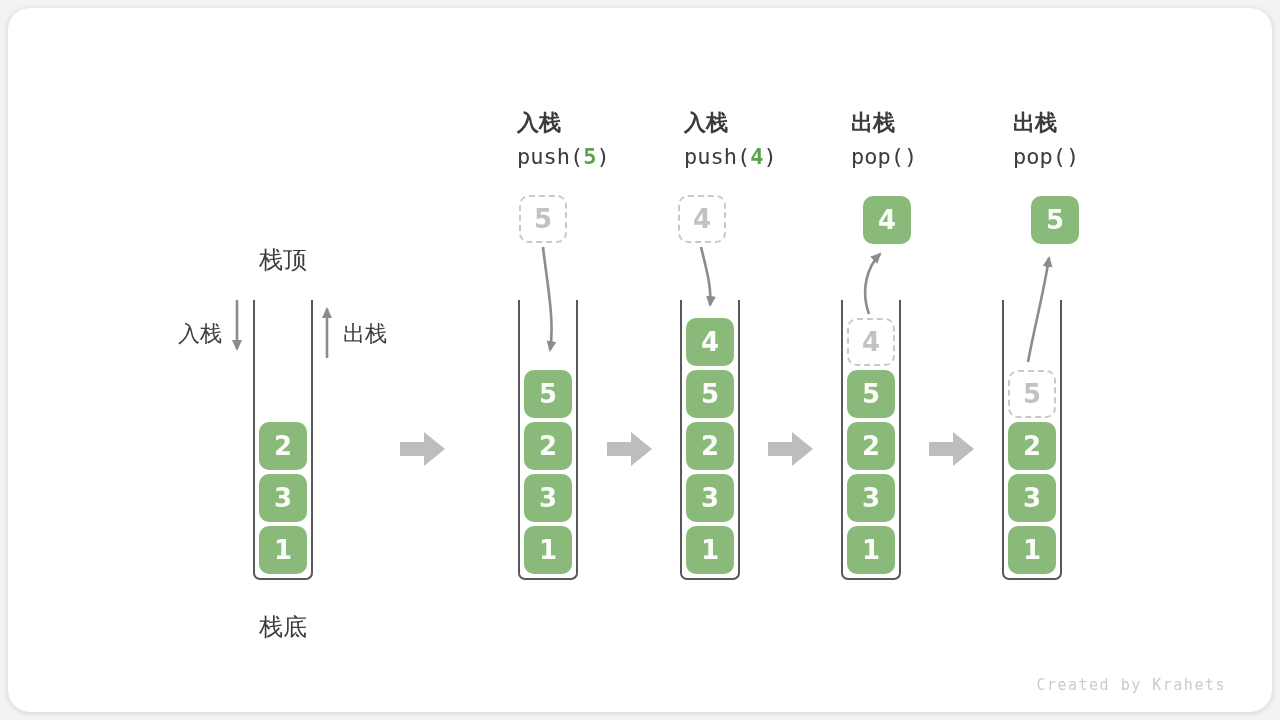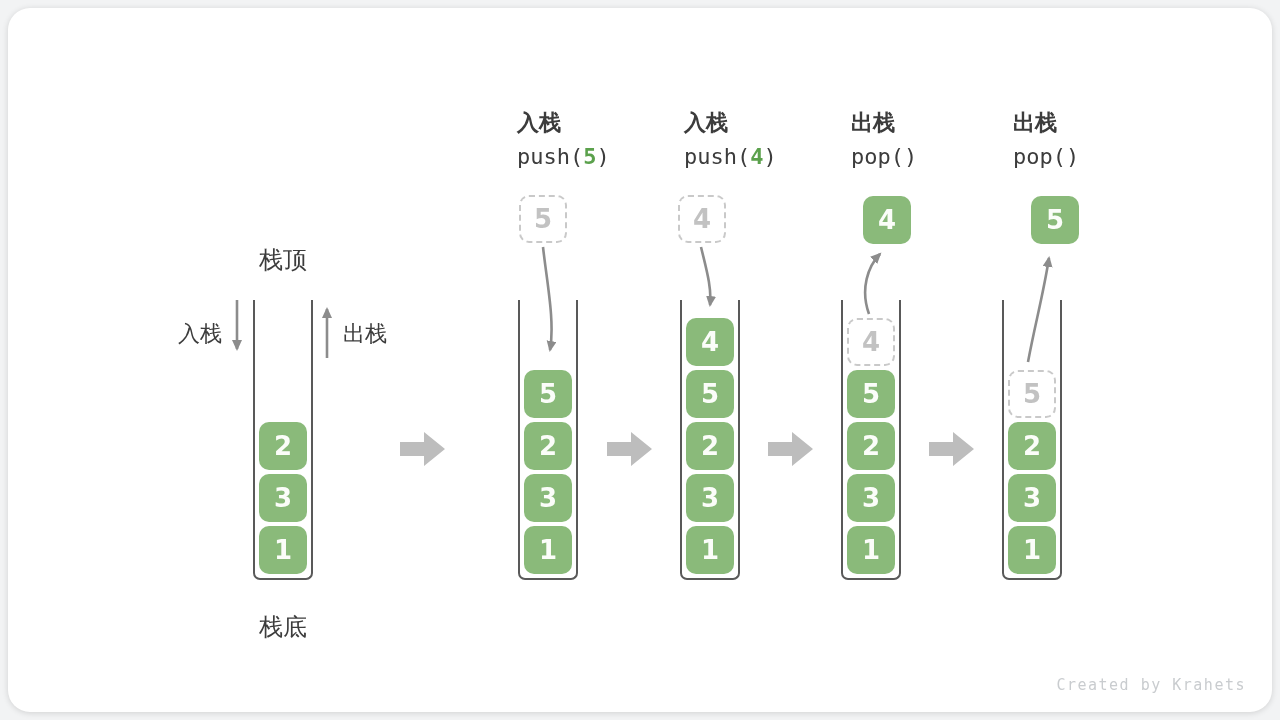--- a/index.html
+++ b/index.html
@@ -39,21 +39,21 @@
     display:flex; align-items:center; justify-content:center;
     box-sizing:border-box;
     font-family:"DejaVu Sans",sans-serif; font-size:26px; font-weight:700;
   }
   .cell.solid{ background:var(--green,#8aba7a); color:#fbfdf9; }
   .cell.dashed{ border:2px dashed var(--dash,#c9c9c9); color:#c2c2c2; background:#fff; }
   .overlay{ position:absolute; left:0; top:0; pointer-events:none; }
   .arr{ fill:none; stroke:var(--arrow,#8c8c8c); stroke-width:2.6; }
   .block{ fill:var(--block,#bdbdbd); stroke:none; }
   .watermark{
-    position:absolute; right:34px; top:676px;
+    position:absolute; right:54px; top:676px;
     font-family:"DejaVu Sans Mono",monospace; font-size:15px;
     letter-spacing:1.5px; color:var(--wm,#c9cccf);
   }
 </style>
 </head>
 <body>
 
 <div class="canvas">
   <div class="card"></div>
 

